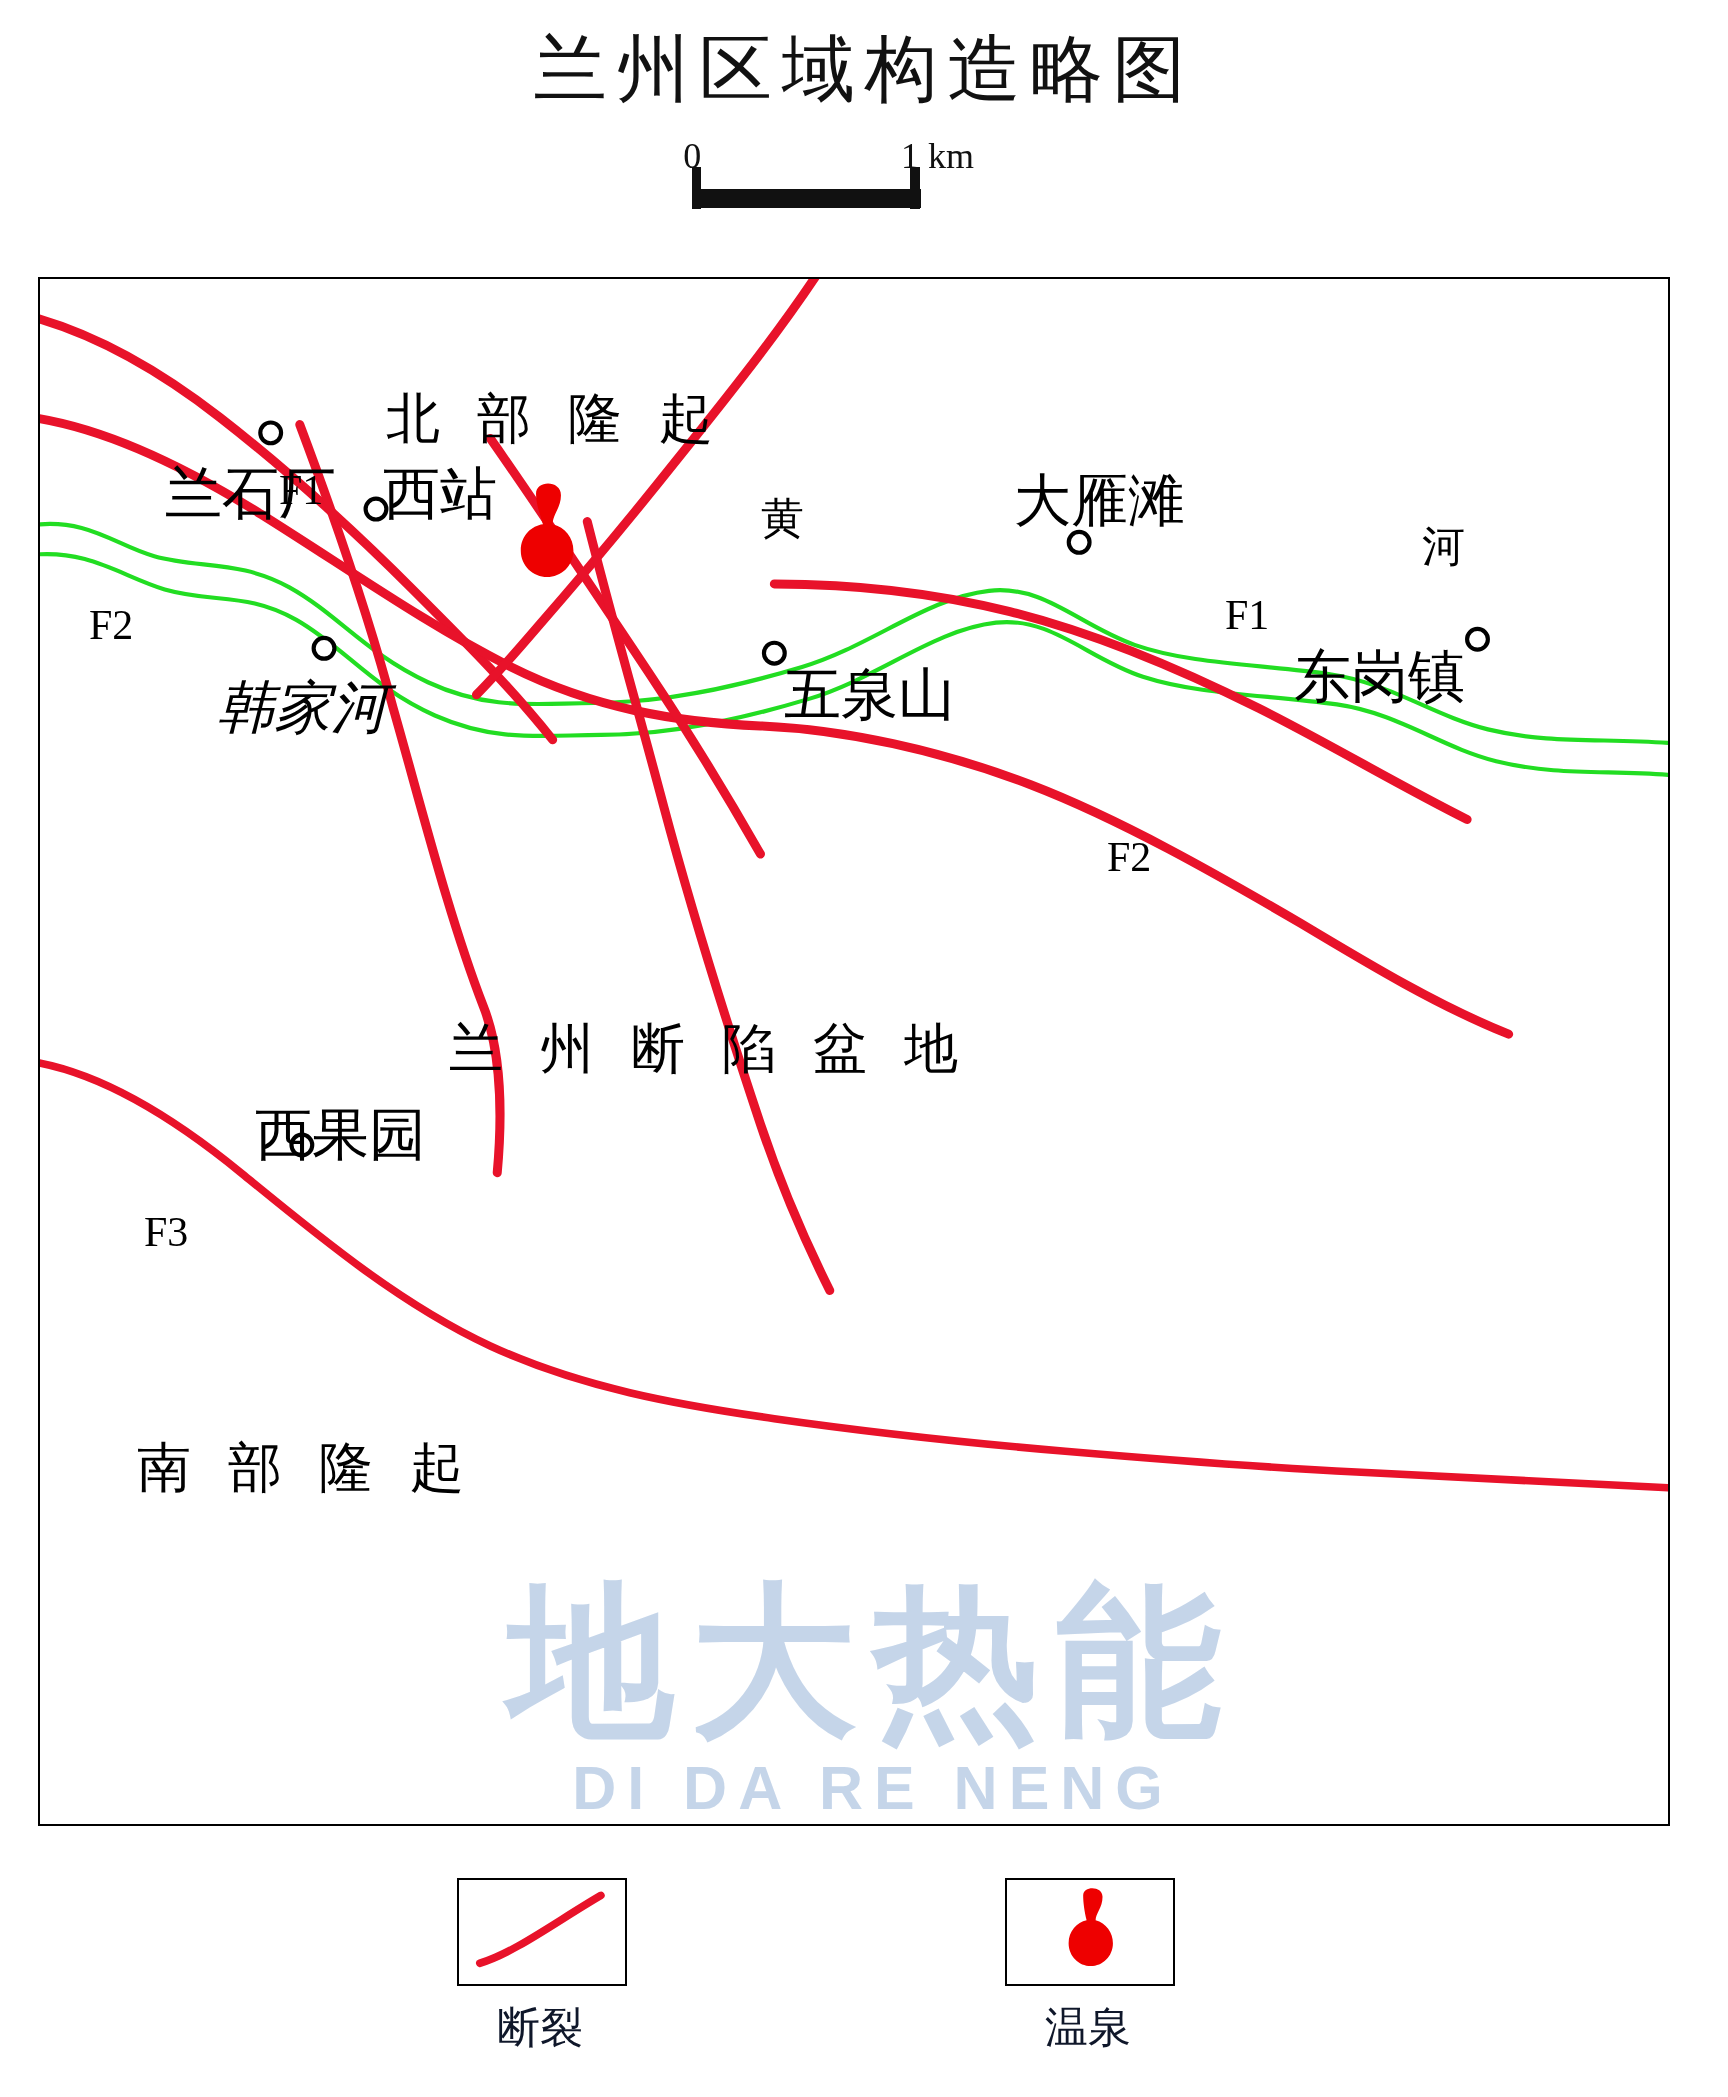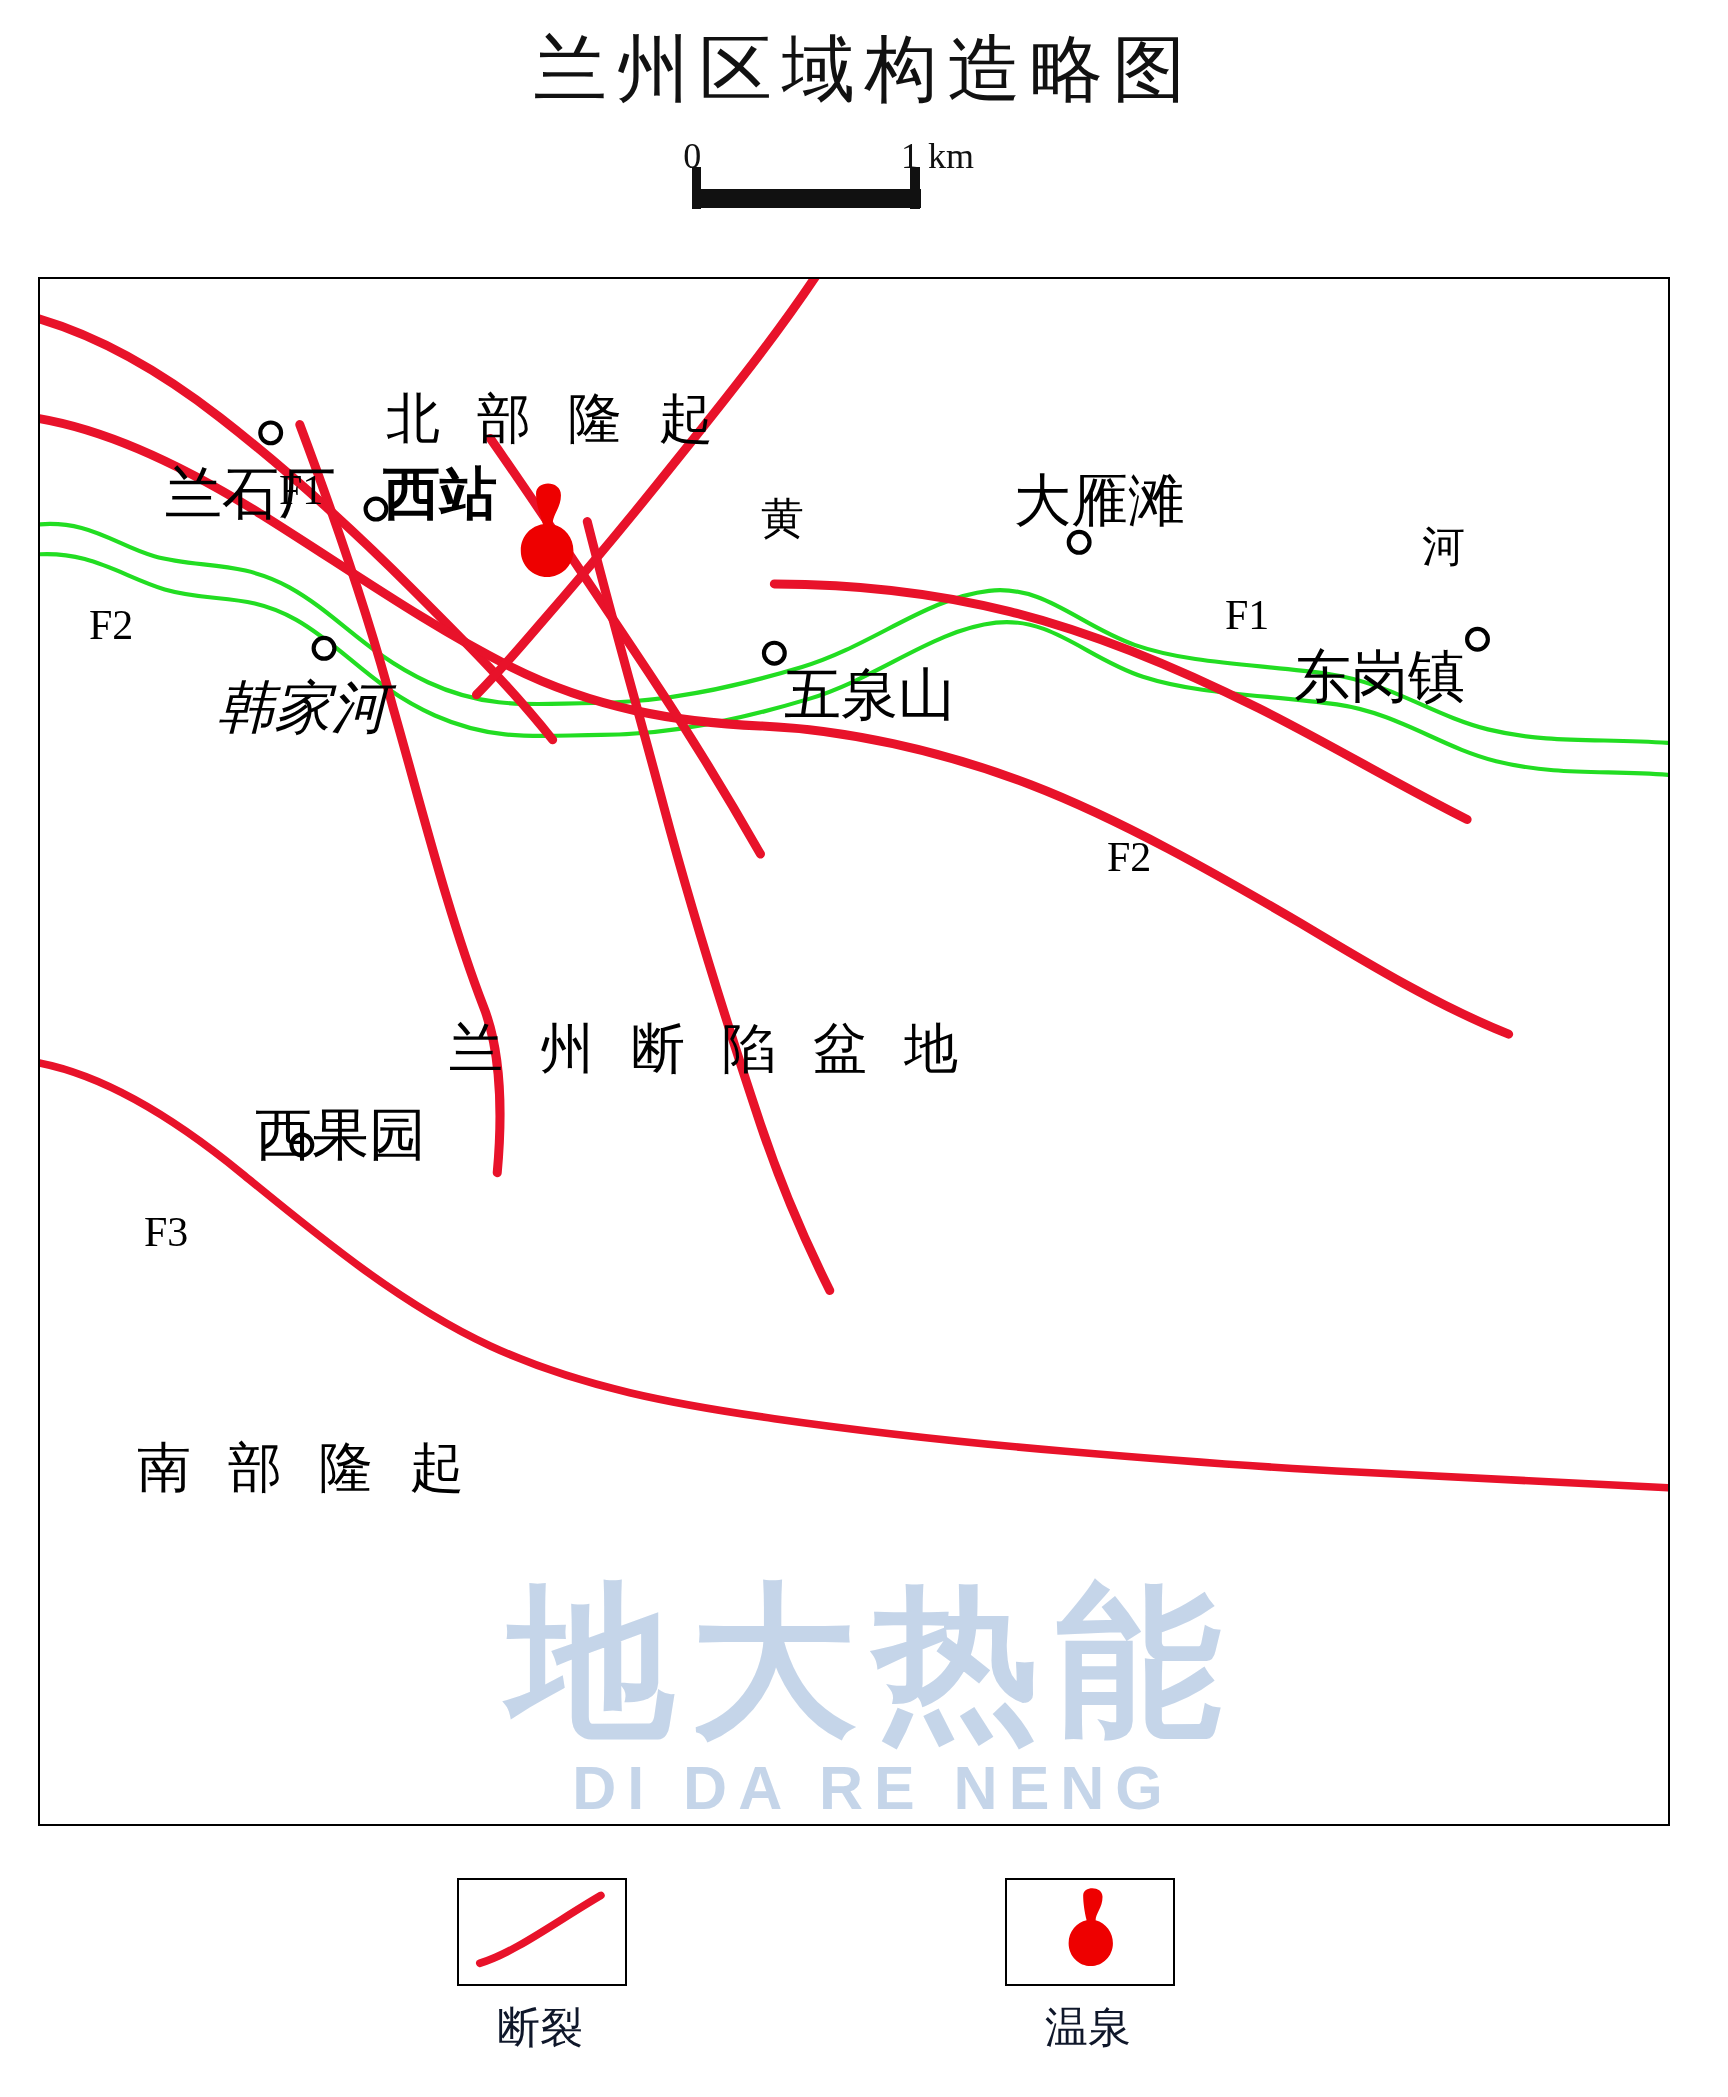--- a/index.html
+++ b/index.html
@@ -216,21 +216,21 @@
     <div class="mlabel region-label" style="left:409px; top:734px;">兰州断陷盆地</div>
     <div class="mlabel region-label" style="left:97px; top:1105px;margin-top:48px;">南部隆起</div>
 
     <div class="mlabel fault-label" style="left:239px; top:187px;">F1</div>
     <div class="mlabel fault-label" style="left:1185px; top:312px;">F1</div>
     <div class="mlabel fault-label" style="left:49px; top:322px;">F2</div>
     <div class="mlabel fault-label" style="left:1067px; top:554px;">F2</div>
     <div class="mlabel fault-label" style="left:104px; top:929px;">F3</div>
 
     <div class="mlabel place-label" style="left:125px; top:177px;">兰石厂</div>
-    <div class="mlabel place-label" style="left:343px; top:177px;font-weight:bold;">西站</div>
+    <div class="mlabel place-label" style="left:343px; top:177px;">西站</div>
     <div class="mlabel place-label" style="left:177px; top:391px;font-style:italic;">韩家河</div>
     <div class="mlabel place-label" style="left:744px; top:350px;margin-top:28px;">五泉山</div>
     <div class="mlabel place-label" style="left:974px; top:184px;">大雁滩</div>
     <div class="mlabel place-label" style="left:1254px; top:360px;">东岗镇</div>
     <div class="mlabel place-label" style="left:215px; top:818px;">西果园</div>
 
     <div class="mlabel river-label" style="left:721px; top:211px;">黄</div>
     <div class="mlabel river-label" style="left:1382px; top:239px;">河</div>
   </div>
 

